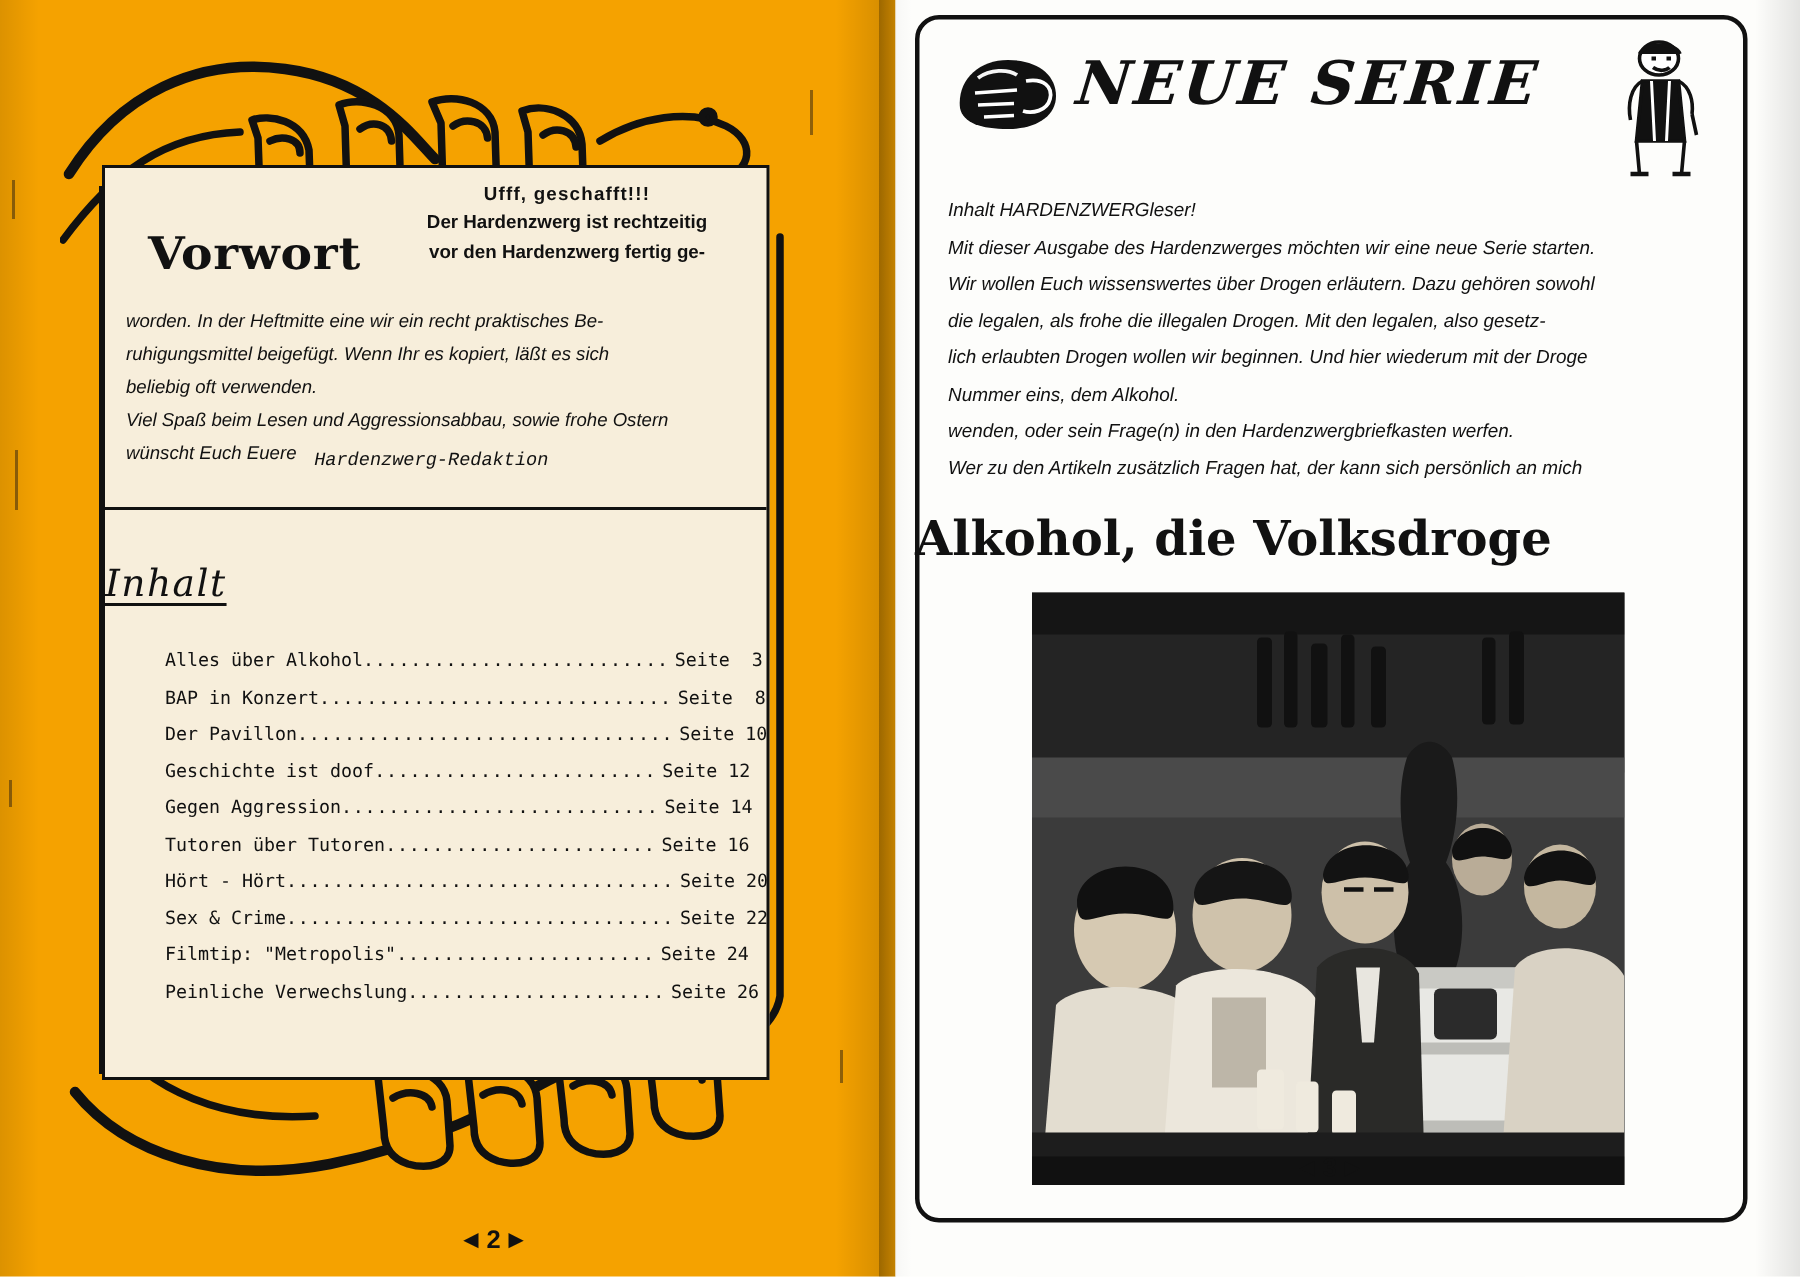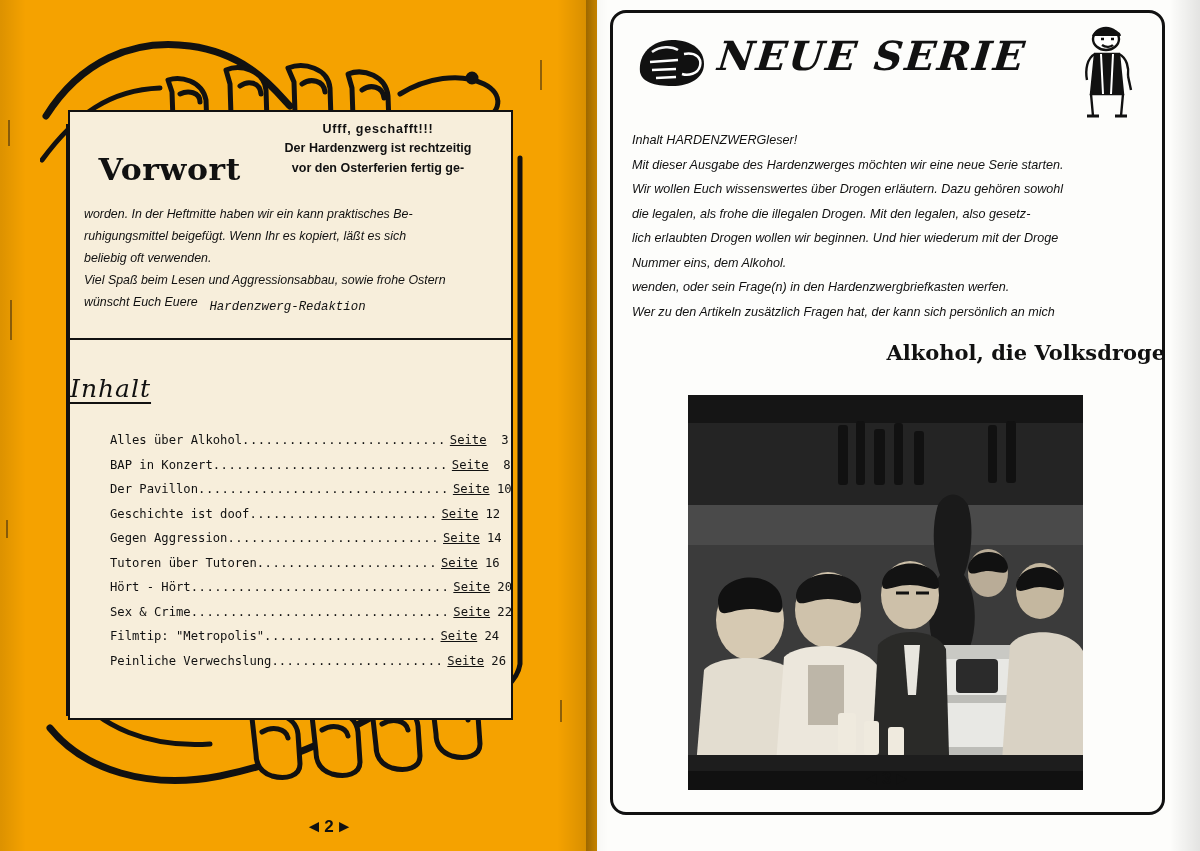--- a/index.html
+++ b/index.html
@@ -64,21 +64,21 @@
   .inhalt-area{position:relative;padding:22px 0 0 0;}
   .inhalt-title{
     font-family:"DejaVu Serif",serif;font-style:italic;
     font-size:25px;color:#111;text-decoration:underline;
     text-underline-offset:5px;margin:12px 0 30px 0;letter-spacing:1px;
   }
   .toc{margin:0 0 0 40px;font-family:"DejaVu Sans Mono",monospace;font-size:12.2px;color:#111;}
   .toc-row{display:flex;align-items:flex-end;margin:0 0 10.5px 0;white-space:nowrap;}
   .toc-title{}
   .toc-dots{flex:0 0 auto;overflow:hidden;letter-spacing:.5px;}
-  .toc-seite{margin-left:4px;text-decoration:underline;}
+  .toc-seite{margin-left:4px;}
   .toc-page{display:inline-block;min-width:22px;text-align:right;}
 
   .pagenum{
     position:absolute;left:0;right:0;bottom:14px;text-align:center;
     font-weight:bold;font-size:17px;color:#111;letter-spacing:2px;
   }
   .left-pagenum{left:200px;width:260px;}
 
   
   .right-page{
@@ -96,22 +96,22 @@
     font-family:"DejaVu Serif",serif;font-weight:bold;font-size:40px;
     font-style:italic;letter-spacing:2px;color:#111;
     -webkit-text-stroke:0px;transform:skewX(-6deg);
   }
   .intro{
     position:absolute;left:22px;top:118px;width:510px;
     font-size:12.6px;line-height:1.95;color:#111;font-style:italic;
   }
   .intro p{margin:0;}
   .art-title{
-    position:absolute;left:0;right:0;top:330px;text-align:right;
-    font-family:"DejaVu Serif",serif;font-weight:bold;font-size:21px;color:#111;
+    position:absolute;left:0;right:0;top:330px;text-align:left;
+    font-family:"DejaVu Serif",serif;font-weight:bold;font-size:32px;color:#111;
   }
   .photo{
     position:absolute;left:78px;top:385px;width:395px;height:395px;
     background:#1a1a1a;overflow:hidden;
   }
   .photo-inner{position:absolute;inset:0;}
   .rpagenum{position:absolute;left:0;right:0;bottom:26px;text-align:center;
     font-weight:bold;font-size:17px;color:#111;letter-spacing:2px;}
   .spine{
     position:absolute;left:586px;top:0;width:22px;height:851px;
@@ -190,24 +190,24 @@
       </svg>
     </div>
 
     <div class="paper-box">
 
       <div class="vorwort-area">
         <div class="vorwort-title">Vorwort</div>
         <div class="ufff">
           <div class="l1">Ufff, geschafft!!!</div>
           <div>Der Hardenzwerg ist rechtzeitig</div>
-          <div>vor den Osterferien fertig ge-</div>
+          <div>vor den Hardenzwerg fertig ge-</div>
         </div>
         <div class="vorwort-body">
-          <p>worden. In der Heftmitte haben wir ein kann praktisches Be-</p>
+          <p>worden. In der Heftmitte eine wir ein recht praktisches Be-</p>
           <p>ruhigungsmittel beigefügt. Wenn Ihr es kopiert, läßt es sich</p>
           <p>beliebig oft verwenden.</p>
           <p>Viel Spaß beim Lesen und Aggressionsabbau, sowie frohe Ostern</p>
           <p>wünscht Euch Euere</p>
           <span class="sign">Hardenzwerg-Redaktion</span>
         </div>
       </div>
 
       <div class="inhalt-area">
         <div class="inhalt-title">Inhalt</div>

